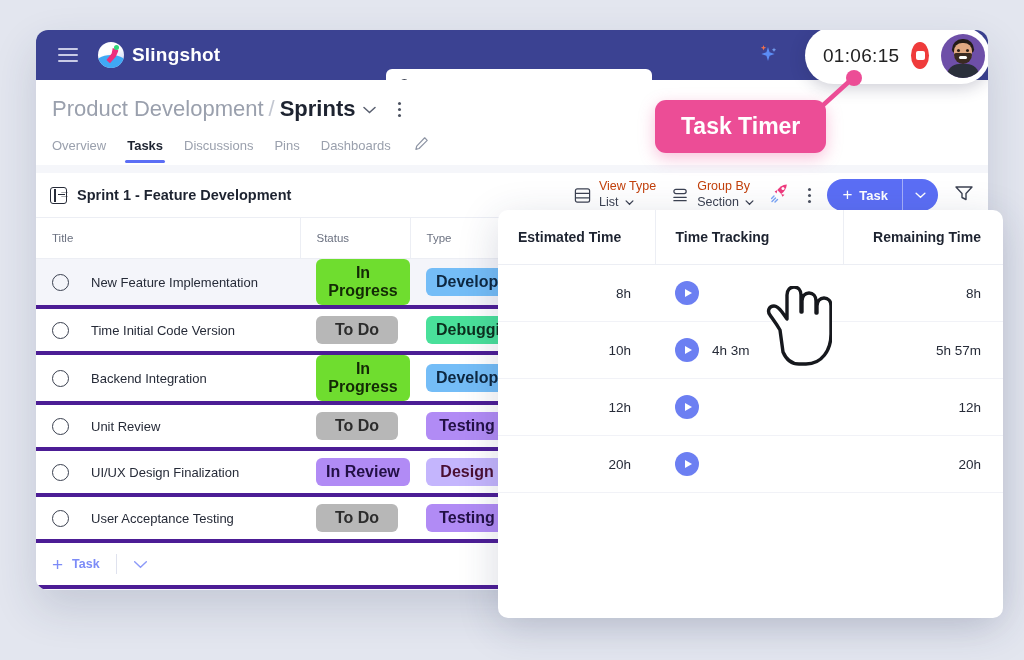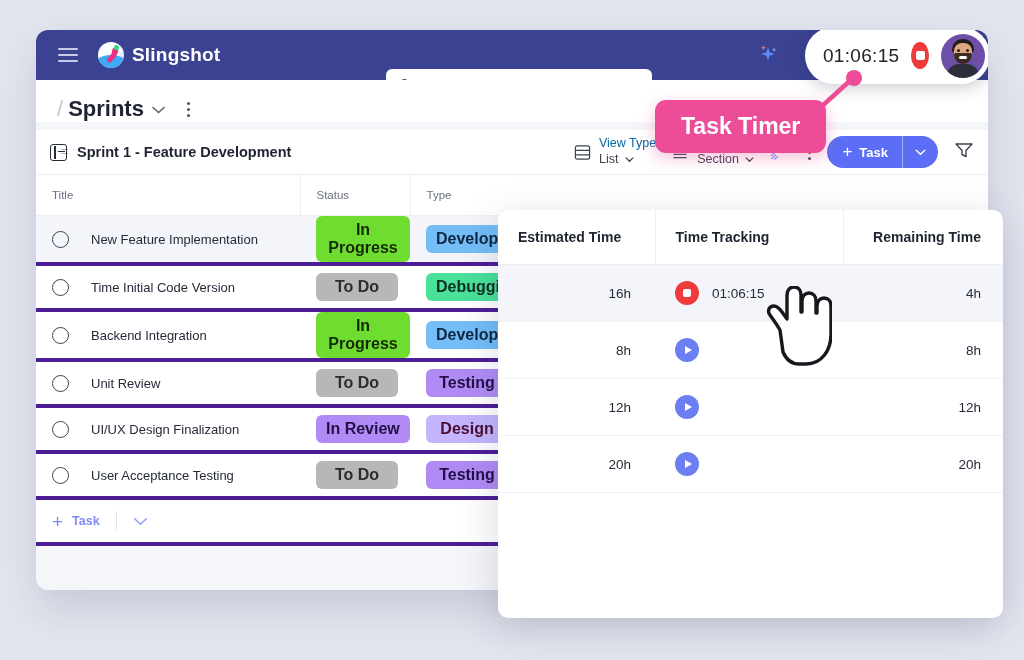--- a/index.html
+++ b/index.html
@@ -126,21 +126,21 @@
     border-bottom:1px solid #eceef4;
   }
   .sprint-icon { width:17px;height:17px;border:1.6px solid #262b38;border-radius:3px; position:relative; margin-right:10px;}
   .sprint-icon::before{content:"";position:absolute;left:3px;top:1px;bottom:1px;width:1.6px;background:#262b38;}
   .sprint-icon::after{content:"";position:absolute;left:7px;top:6px;width:7px;height:1.6px;background:#262b38;
     box-shadow: 3px -2px 0 -0.3px #262b38, 3px 2px 0 -0.3px #262b38;}
   .sprint-title{ font-size:14.5px; font-weight:bold; color:#1d2330;}
   .toolbar { margin-left:auto; display:flex; align-items:center; gap:16px; }
   .tb-item { display:flex; align-items:center; gap:8px; cursor:pointer;}
   .tb-label { line-height:1.25; }
-  .tb-l1 { font-size:12.5px; color:#0369a1; }
+  .tb-l1 { font-size:12.5px; color:#c2410c; }
   .tb-l2 { font-size:12.5px; color:#3c4252; }
   .rocket-ico { font-size:16px; cursor:pointer; }
   .kebab2 { display:flex;flex-direction:column;gap:3px;cursor:pointer;}
   .kebab2 i{width:3px;height:3px;border-radius:50%;background:#4b5160;display:block;}
   .task-btn {
     display:flex; align-items:center; background:#5b6ef5; color:#fff;
     height:32px; border-radius:17px; cursor:pointer; overflow:hidden;
   }
   .task-btn .main { display:flex; align-items:center; gap:7px; padding:0 14px 0 15px; font-size:13px; font-weight:bold;}
   .task-btn .divider { width:1px; height:32px; background:rgba(255,255,255,.45); }
@@ -275,34 +275,47 @@
           <span class="av-beard"></span>
           <span class="av-mouth"></span>
           <span class="av-eyeL"></span>
           <span class="av-eyeR"></span>
         </span>
       </div>
     </div>
 
     <div class="header-card">
       <div class="breadcrumb">
+        <span class="bc-gray">Product Development</span>
         <span class="bc-sep">/</span>
         <span class="bc-bold">Sprints</span>
         <span class="bc-caret">
           <svg width="13" height="8" viewBox="0 0 13 8">
               <path d="M1 1.5 L6.5 6.5 L12 1.5" fill="none" stroke="#5a6070" stroke-width="1.5" stroke-linecap="round"></path>
             </svg>
         </span>
         <span class="kebab">
             <i></i>
             <i></i>
             <i></i>
           </span>
       </div>
 
+      <div class="tabs">
+        <span class="tab">Overview</span>
+        <span class="tab active">Tasks</span>
+        <span class="tab">Discussions</span>
+        <span class="tab">Pins</span>
+        <span class="tab">Dashboards</span>
+        <span class="pencil">
+          <svg width="15" height="15" viewBox="0 0 16 16">
+            <path d="M11.4 1.9 L14.1 4.6 L5.4 13.3 L2 14.2 L2.9 10.8 Z" fill="none" stroke="#8f96a5" stroke-width="1.3" stroke-linejoin="round"></path>
+          </svg>
+        </span>
+      </div>
     </div>
 
     <div class="list-card">
       <div class="list-head">
         <span class="sprint-icon"></span>
         <span class="sprint-title">Sprint 1 - Feature Development</span>
 
         <div class="toolbar">
           <div class="tb-item">
             <svg width="17" height="17" viewBox="0 0 18 18">
@@ -480,43 +493,43 @@
           <col style="width:auto">
         </colgroup>
       <thead>
         <tr>
           <th>Estimated Time</th>
           <th>Time Tracking</th>
           <th>Remaining Time</th>
         </tr>
       </thead>
       <tbody id="time-rows">
-          <tr class="trow-hl">
-            <td class="est">16h</td>
-            <td class="track">
-              <div class="track-inner">
-                <span class="stop-sm">
-                  <i></i>
-                </span>
-                <span class="track-time">01:06:15</span>
-              </div>
-            </td>
-            <td class="rem">4h</td>
-          </tr>
           <tr>
             <td class="est">8h</td>
             <td class="track">
               <div class="track-inner">
                 <span class="play-btn">
                   <b></b>
                 </span>
                 <span class="track-time"></span>
               </div>
             </td>
             <td class="rem">8h</td>
+          </tr>
+          <tr>
+            <td class="est">10h</td>
+            <td class="track">
+              <div class="track-inner">
+                <span class="play-btn">
+                  <b></b>
+                </span>
+                <span class="track-time">4h 3m</span>
+              </div>
+            </td>
+            <td class="rem">5h 57m</td>
           </tr>
           <tr>
             <td class="est">12h</td>
             <td class="track">
               <div class="track-inner">
                 <span class="play-btn">
                   <b></b>
                 </span>
                 <span class="track-time"></span>
               </div>

